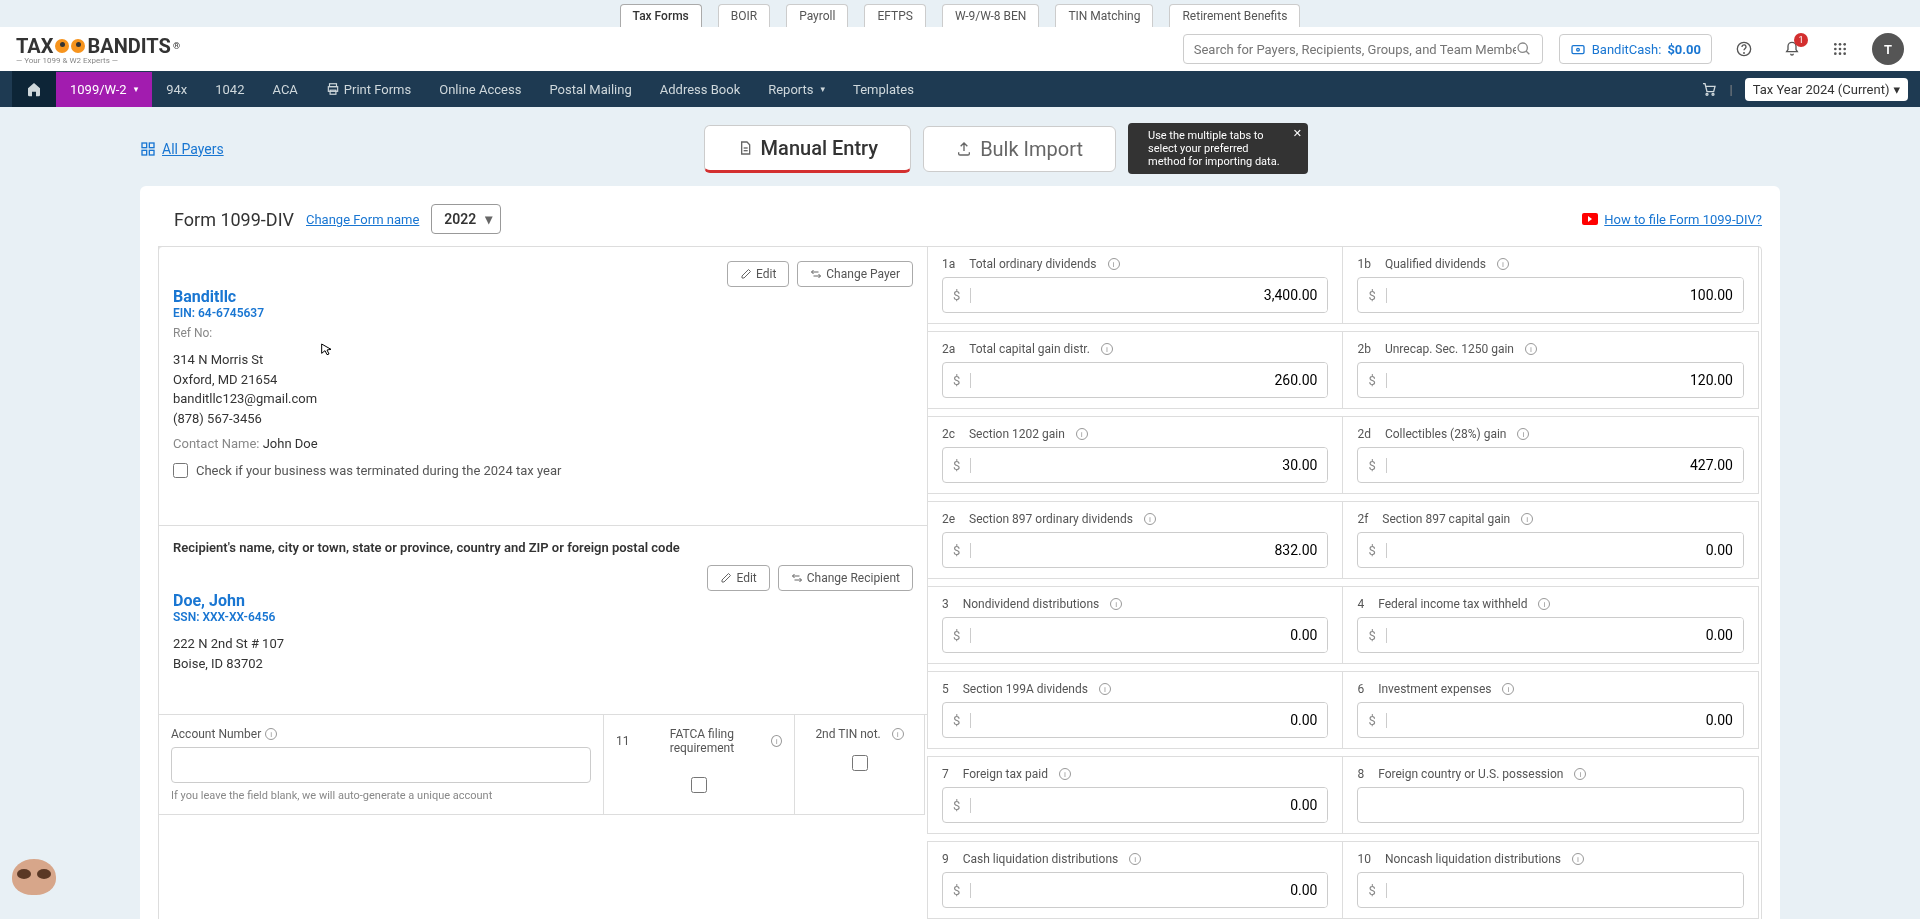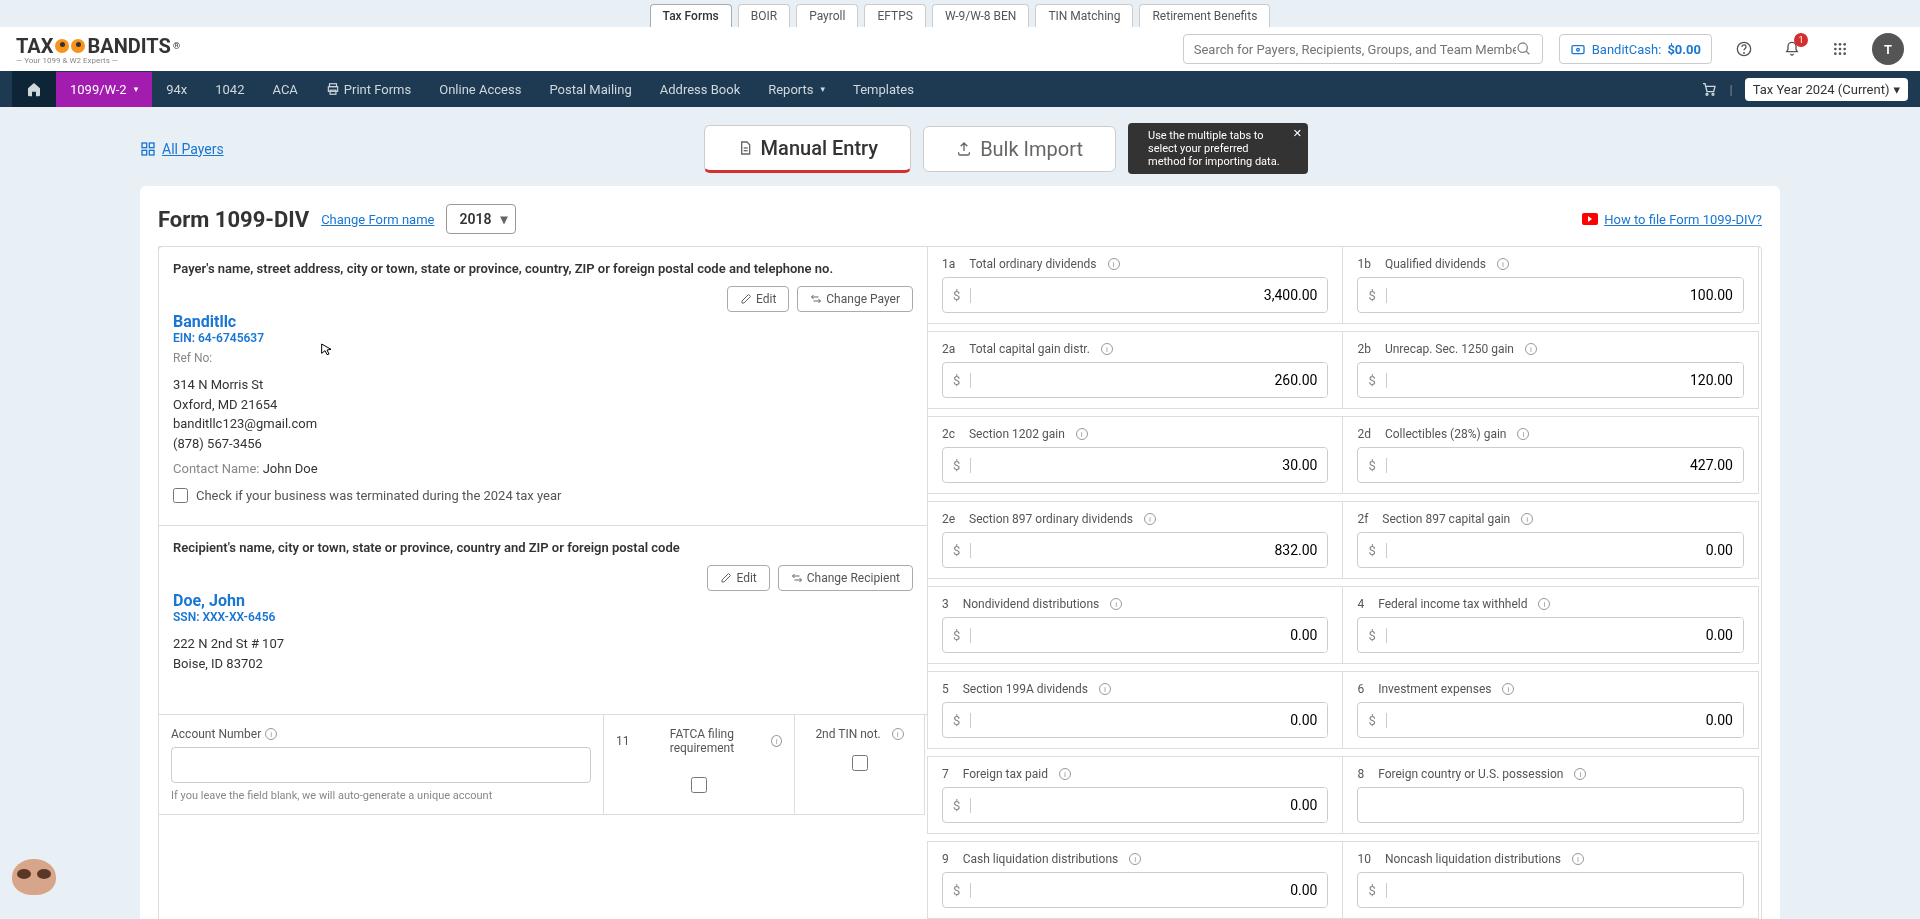--- a/index.html
+++ b/index.html
@@ -1,17 +1,17 @@
 <!DOCTYPE html>
 <html><head>
 <meta charset="utf-8">
 <style>
 * { box-sizing: border-box; margin: 0; padding: 0; font-family: -apple-system, BlinkMacSystemFont, "Segoe UI", Roboto, sans-serif; }
 body { background: #e8f0f5; color: #333; font-size: 13px; }
-.top-tabs { background: #e8f0f5; display: flex; justify-content: center; gap: 6px; padding: 4px 0 0; }
+.top-tabs { background: #e8f0f5; display: flex; justify-content: center; gap: 16px; padding: 4px 0 0; }
 .top-tab { background: #fff; border: 1px solid #ccc; border-bottom: none; padding: 4px 12px; border-radius: 4px 4px 0 0; font-size: 12px; cursor: pointer; color: #555; }
 .top-tab.active { background: #fff; color: #333; border-color: #aaa; font-weight: 500; }
 .header { background: #fff; display: flex; align-items: center; padding: 6px 16px; gap: 16px; }
 .logo { font-size: 20px; font-weight: 700; color: #333; display: flex; align-items: center; gap: 2px; }
 .logo-eyes { display: inline-flex; gap: 2px; }
 .logo-eye { width: 14px; height: 14px; background: #f7941d; border-radius: 50%; display: inline-block; position: relative; }
 .logo-eye::after { content: ''; position: absolute; top: 3px; left: 5px; width: 5px; height: 5px; background: #333; border-radius: 50%; }
 .logo-sub { font-size: 8px; color: #888; display: block; margin-top: -2px; }
 .spacer { flex: 1; }
 .search-box { display: flex; align-items: center; border: 1px solid #ccc; border-radius: 4px; padding: 6px 10px; width: 360px; }
@@ -30,21 +30,21 @@
 .page { padding: 16px 140px; }
 .page-top { display: flex; align-items: center; gap: 8px; margin-bottom: 12px; }
 .all-payers { color: #1976d2; text-decoration: underline; display: flex; align-items: center; gap: 6px; font-size: 14px; }
 .entry-tabs { display: flex; gap: 12px; margin: 0 auto; align-items: center; }
 .entry-tab { background: #fff; border: 1px solid #ccc; border-radius: 6px; padding: 10px 32px; display: flex; align-items: center; gap: 8px; cursor: pointer; font-size: 20px; color: #666; position: relative; }
 .entry-tab.active { border-bottom: 3px solid #d32f2f; color: #333; font-weight: 500; }
 .tooltip { background: #333; color: #fff; font-size: 11px; padding: 6px 20px; border-radius: 4px; position: relative; max-width: 180px; }
 .tooltip-close { position: absolute; top: 4px; right: 6px; cursor: pointer; }
 .form-card { background: #fff; border-radius: 6px; padding: 18px; }
 .form-header { display: flex; align-items: center; gap: 12px; margin-bottom: 12px; }
-.form-title { font-size: 22px; font-weight: 700; color: #333; }
+.form-title { font-size: 18px; font-weight: 400; color: #333; margin-left: 16px; }
 .change-link { color: #1976d2; text-decoration: underline; font-size: 13px; cursor: pointer; }
 .year-select { border: 1.5px solid #999; border-radius: 4px; padding: 6px 24px 6px 12px; font-size: 14px; font-weight: 600; position: relative; cursor: pointer; }
 .year-select::after { content: '▾'; position: absolute; right: 8px; color: #666; }
 .how-link { margin-left: auto; color: #1976d2; text-decoration: underline; display: flex; align-items: center; gap: 6px; }
 .yt-icon { width: 16px; height: 12px; background: #ff0000; border-radius: 2px; display: inline-block; position: relative; }
 .yt-icon::after { content: ''; position: absolute; top: 3px; left: 6px; border-left: 4px solid #fff; border-top: 3px solid transparent; border-bottom: 3px solid transparent; }
 .form-grid { display: flex; gap: 0; border: 1px solid #ddd; border-radius: 4px; }
 .left-col { width: 48%; }
 .right-col { width: 52%; display: flex; flex-wrap: wrap; }
 .panel { border: 1px solid #ddd; padding: 14px; margin: -1px 0 0 -1px; }
@@ -211,31 +211,30 @@
         <span>Use the multiple tabs to select your preferred method for importing data.</span>
         <span class="tooltip-close">✕</span>
       </div>
     </div>
   </div>
 
   <div class="form-card">
     <div class="form-header">
       <span class="form-title">Form 1099-DIV</span>
       <span class="change-link">Change Form name</span>
-      <div class="year-select">2018</div>
+      <div class="year-select">2022</div>
       <div class="how-link">
         <span class="yt-icon"></span>
         <span>How to file Form 1099-DIV?</span>
       </div>
     </div>
 
     <div class="form-grid">
       <div class="left-col">
         <div class="panel" style="height:280px;position:relative">
-          <div class="panel-title">Payer's name, street address, city or town, state or province, country, ZIP or foreign postal code and telephone no.</div>
           <div class="btn-row">
             <div class="small-btn">
               <svg viewBox="0 0 24 24" fill="none" stroke="#666" stroke-width="2" style="width:12px;height:12px">
                   <path d="M17 3l4 4L8 20H4v-4z"></path>
                 </svg>
               <span>Edit</span>
             </div>
             <div class="small-btn">
               <svg viewBox="0 0 24 24" fill="none" stroke="#666" stroke-width="2" style="width:12px;height:12px">
                   <path d="M7 4l-4 4 4 4M3 8h14M17 20l4-4-4-4M21 16H7"></path>

